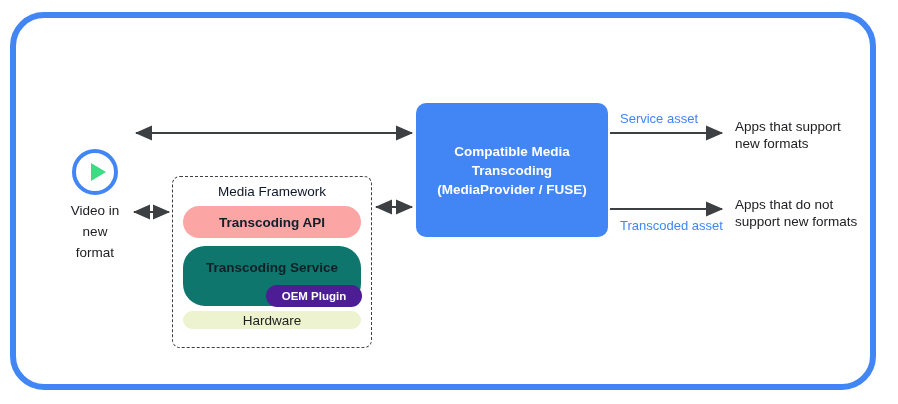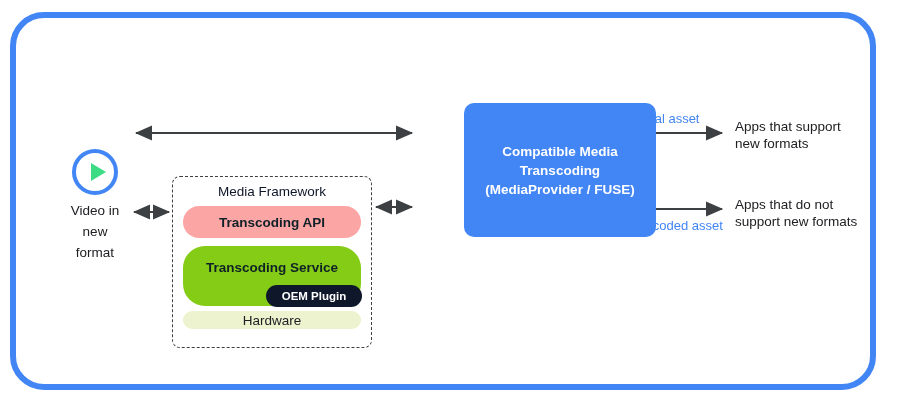--- a/index.html
+++ b/index.html
@@ -108,32 +108,32 @@
     background: #fca5a5;
     font-size: 13.5px;
     font-weight: bold;
     color: #102027;
   }
   .pill-service {
     left: 183px;
     top: 246px;
     width: 178px;
     height: 60px;
-    background: #84cc16;
+    background: #0f766e;
     font-size: 13.5px;
     font-weight: bold;
     color: #102027;
     padding-bottom: 17px;
   }
   .pill-oem {
     left: 266px;
     top: 285px;
     width: 96px;
     height: 22px;
-    background: #0f172a;
+    background: #4c1d95;
     border-radius: 12px;
     font-size: 11.5px;
     font-weight: bold;
     color: #ffffff;
   }
   .pill-hardware {
     left: 183px;
     top: 311px;
     width: 178px;
     height: 18px;
@@ -155,21 +155,20 @@
     align-items: center;
     justify-content: center;
     text-align: center;
     color: #ffffff;
     font-size: 13.5px;
     font-weight: bold;
     line-height: 19px;
     white-space: pre-line;
     padding: 0 8px;
     box-sizing: border-box;
-    margin-left: 48px;
   }
 
   
   .asset-label {
     position: absolute;
     font-size: 13px;
     color: #4285f4;
   }
   .asset-original { left: 620px; top: 111px; }
   .asset-transcoded { left: 620px; top: 218px; }
@@ -232,21 +231,21 @@
 
   <div class="pill pill-api">Transcoding API</div>
   <div class="pill pill-service">Transcoding Service</div>
   <div class="pill pill-oem">OEM Plugin</div>
   <div class="pill pill-hardware">Hardware</div>
 
   <div class="cmt-box">Compatible Media
 Transcoding
 (MediaProvider / FUSE)</div>
 
-  <div class="asset-label asset-original">Original asset</div>
+  <div class="asset-label asset-original">Service asset</div>
   <div class="apps-label apps-support">Apps that support
 new formats</div>
 
   <div class="asset-label asset-transcoded">Transcoded asset</div>
   <div class="apps-label apps-nosupport">Apps that do not
 support new formats</div>
 
 </div>
 
 </body></html>

